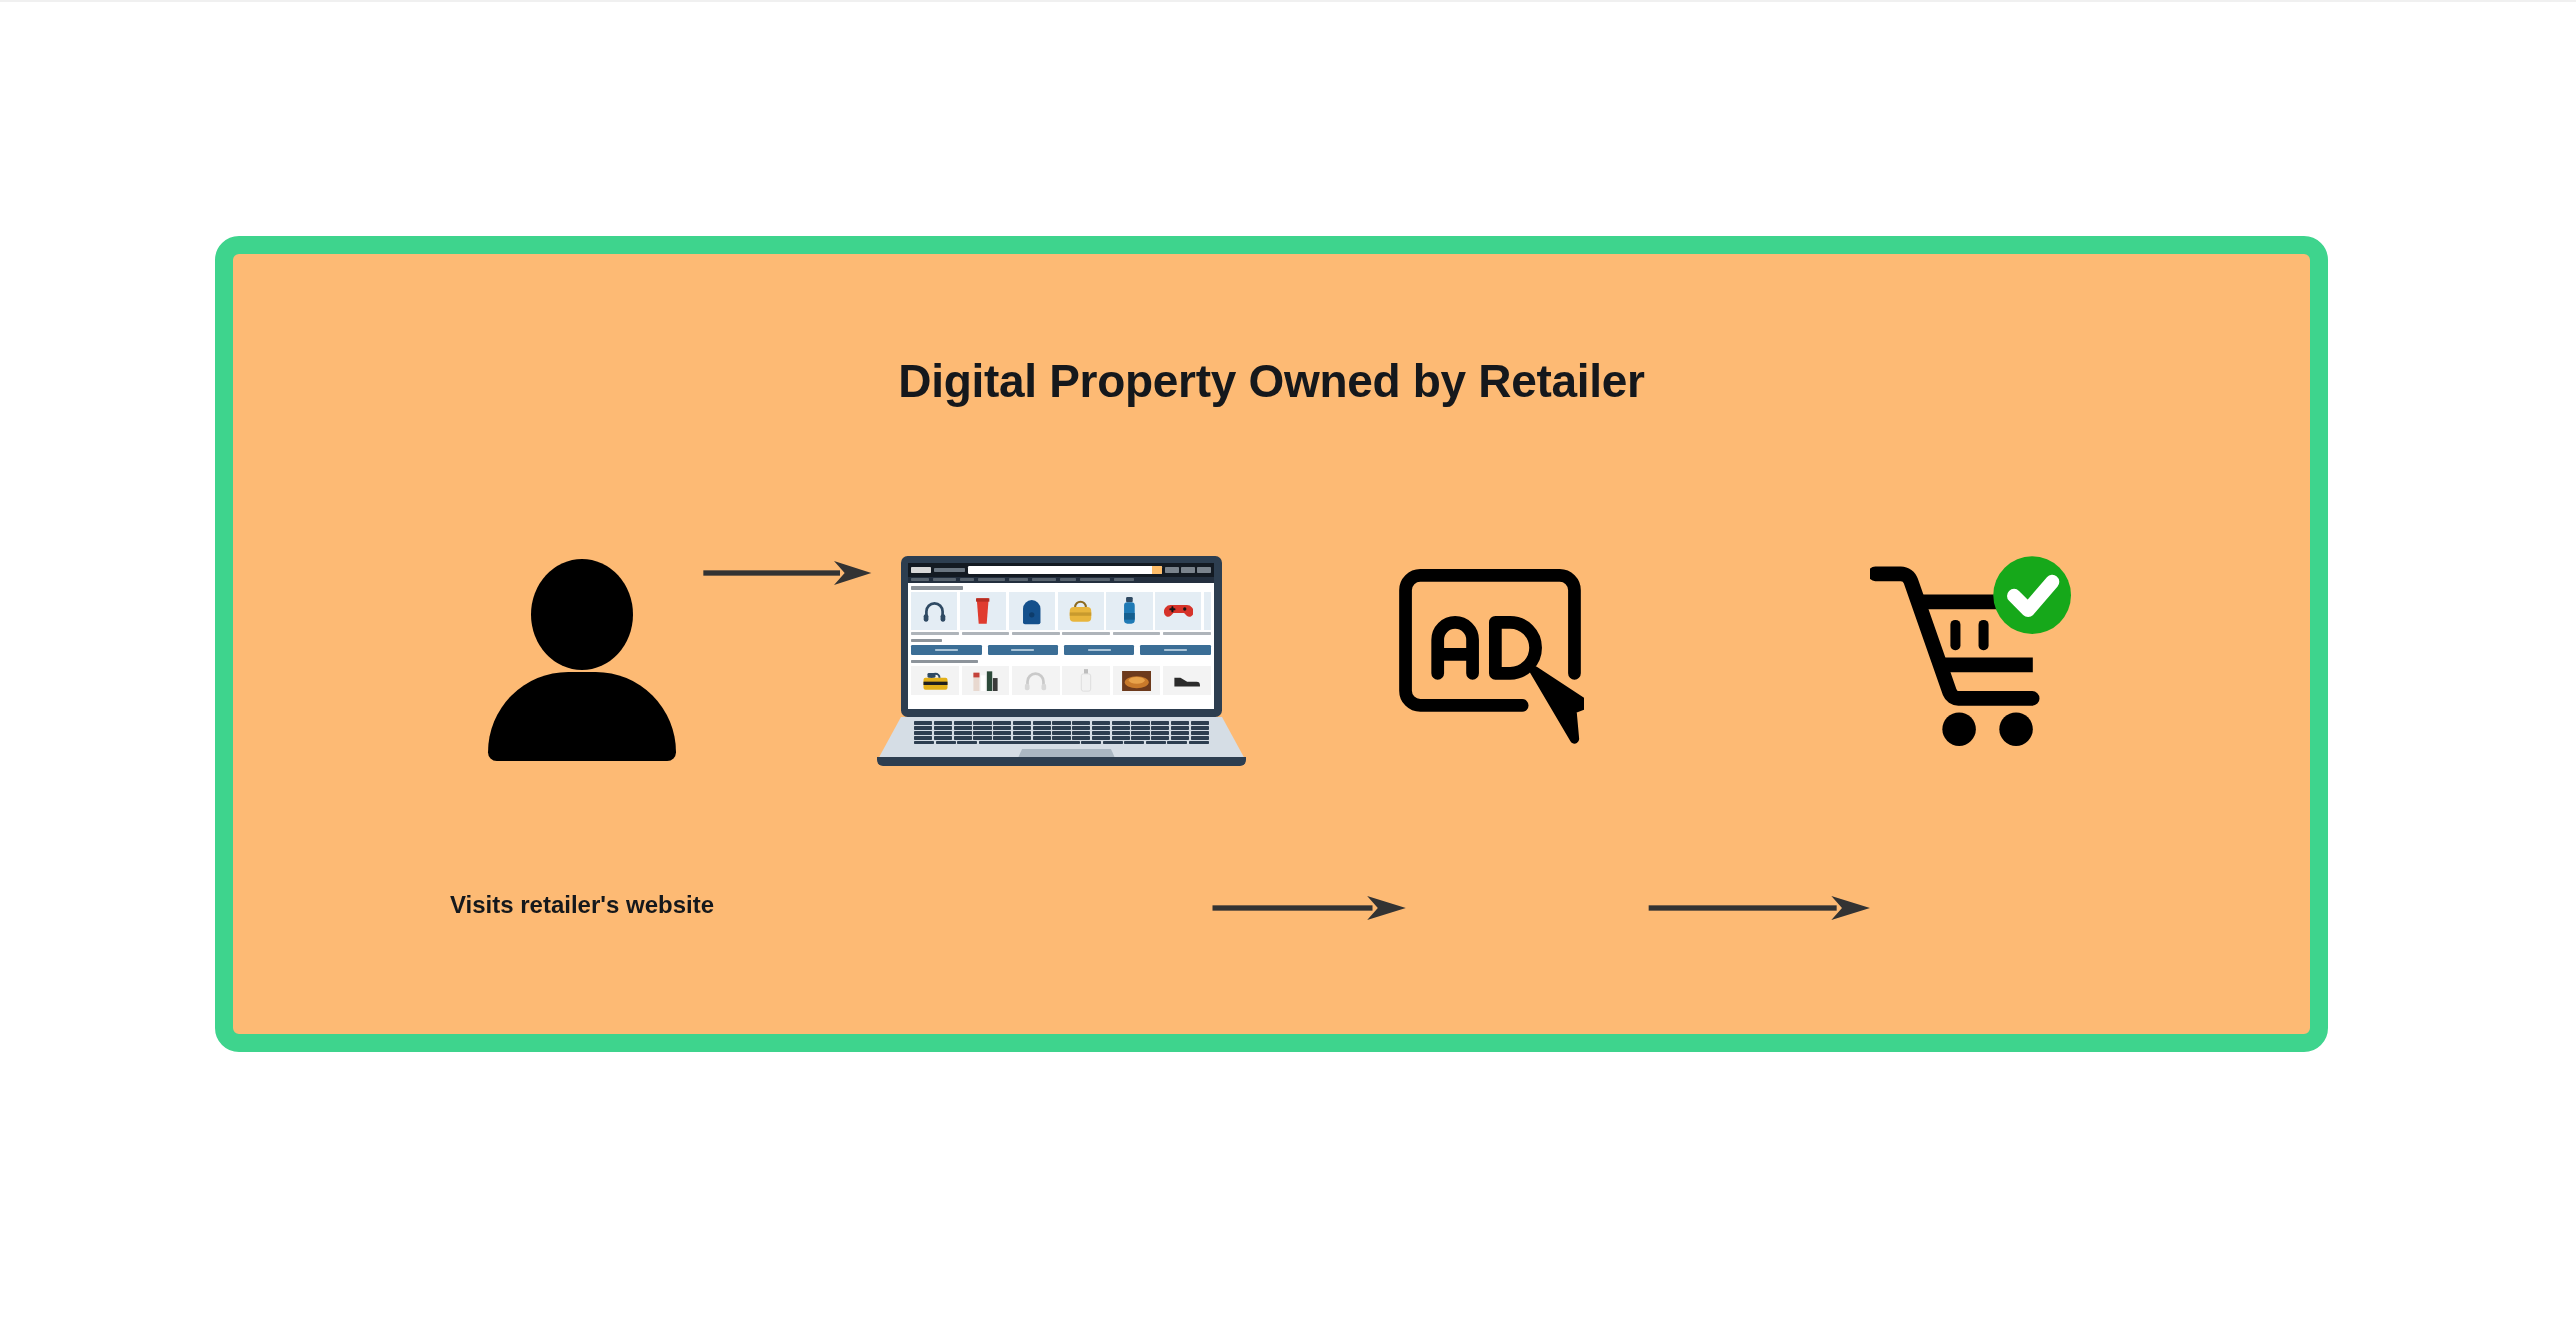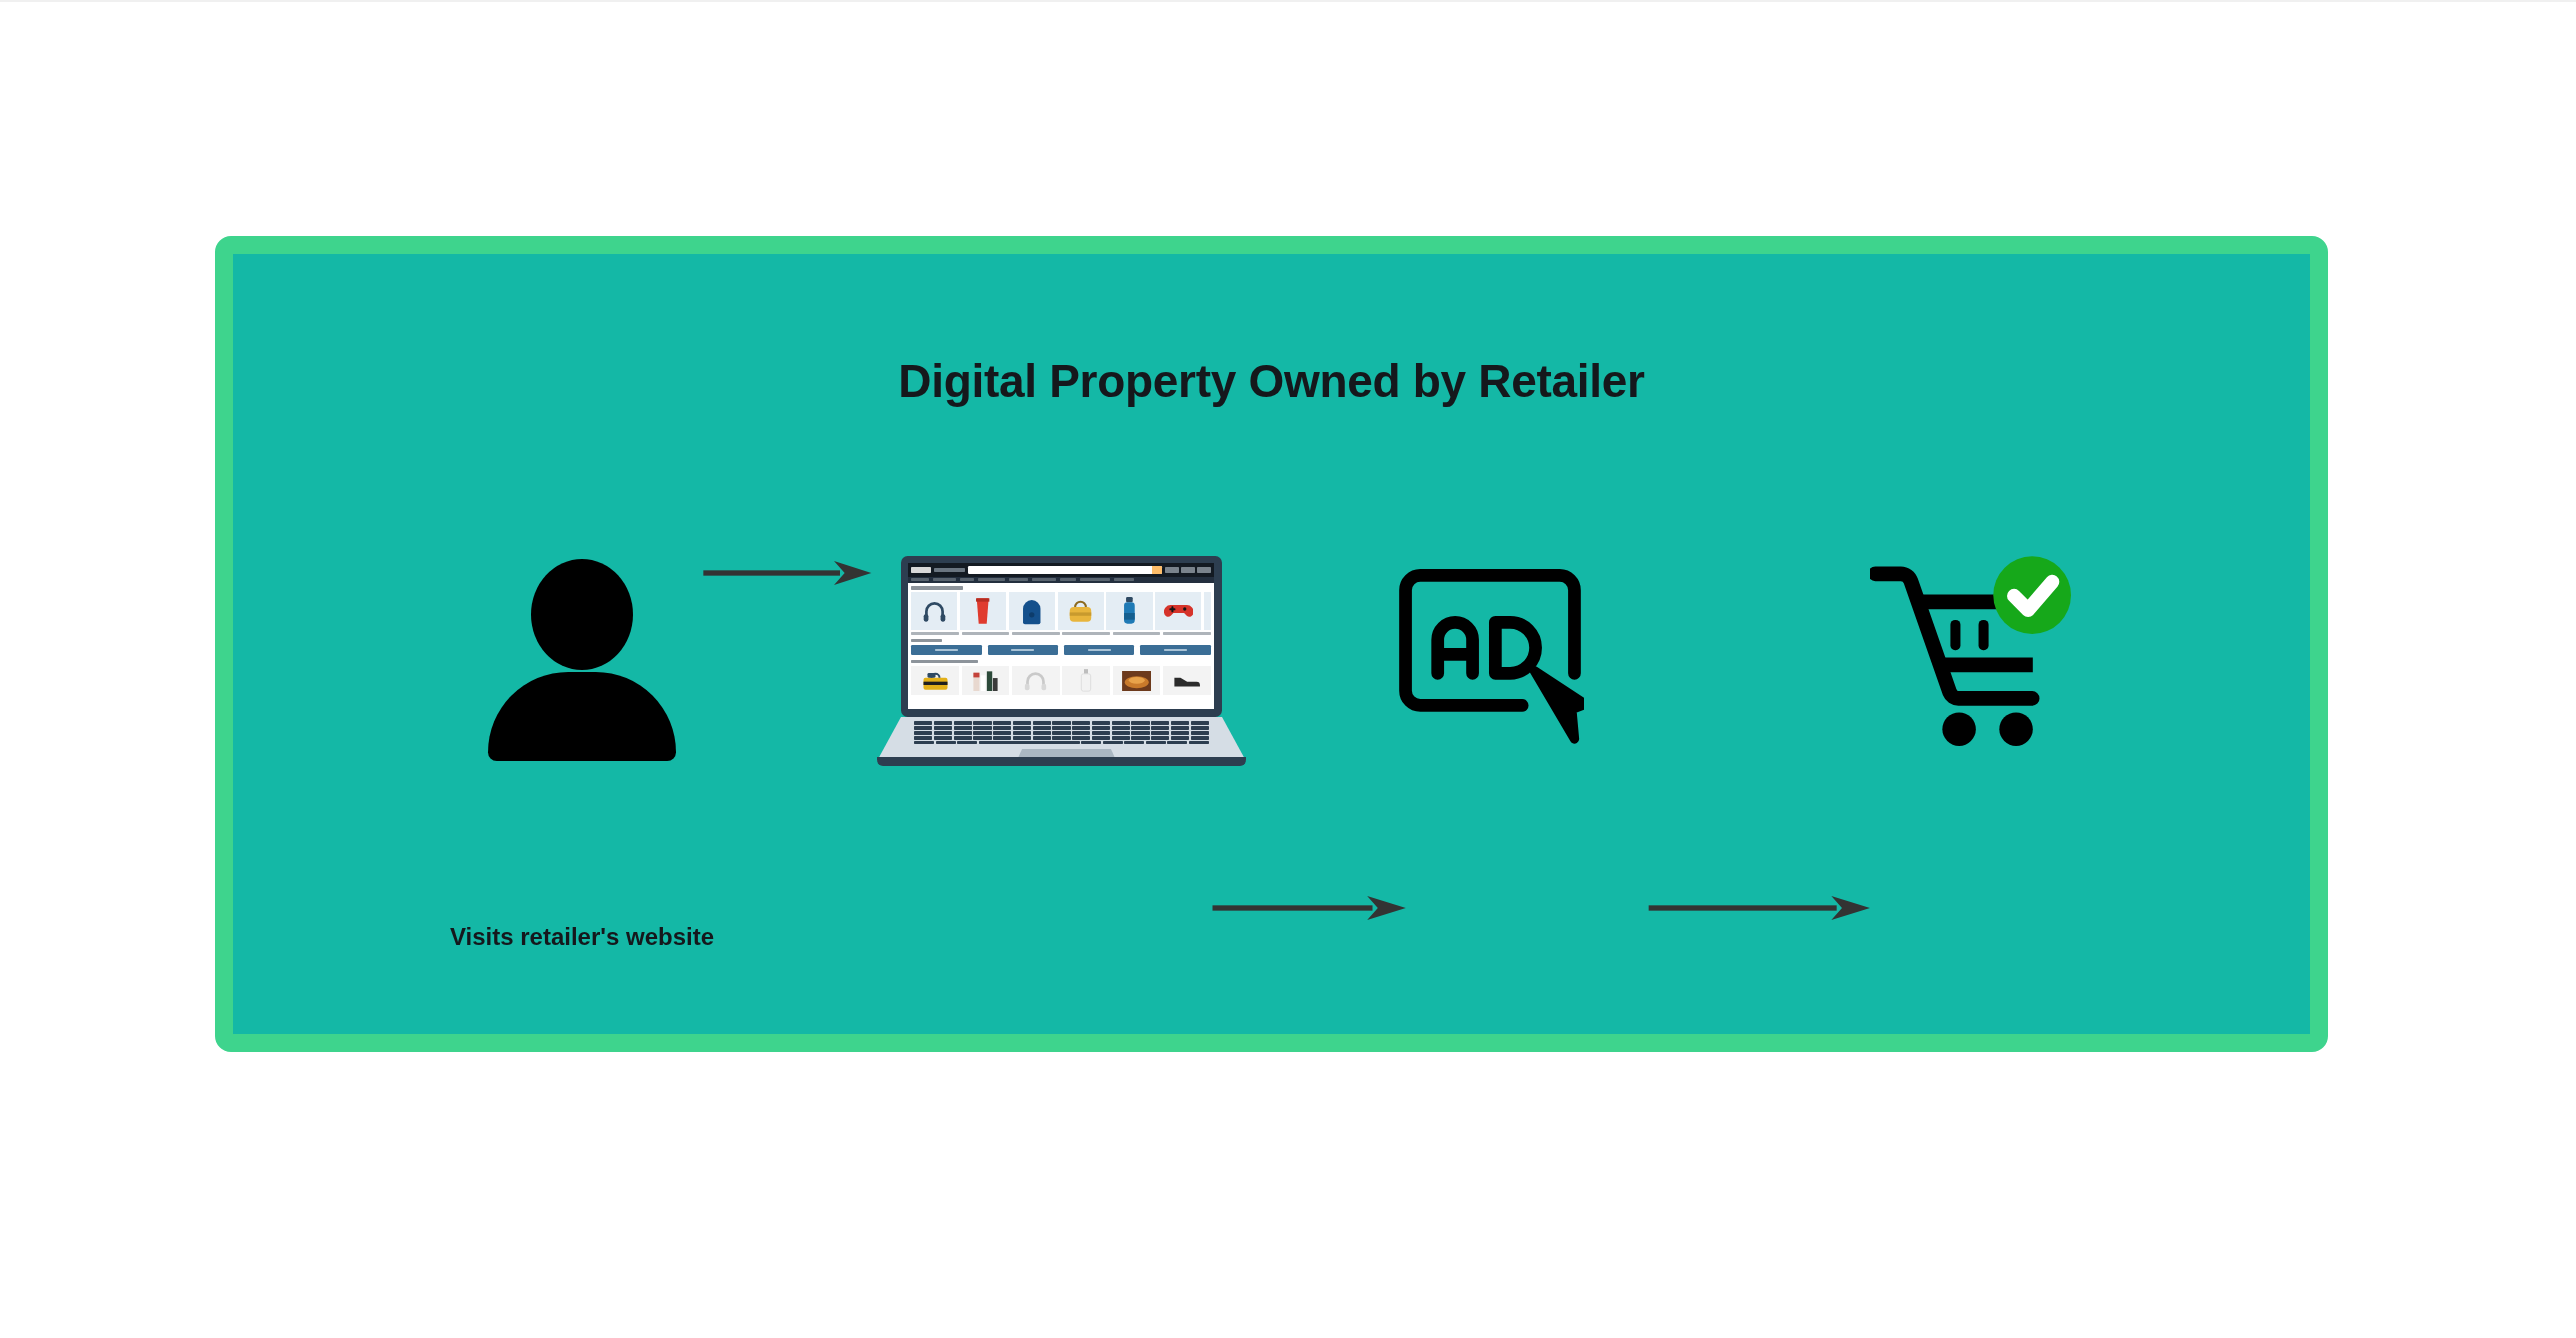--- a/index.html
+++ b/index.html
@@ -26,23 +26,23 @@
   }
 
   
   .card {
     position: absolute;
     left: 215px;
     top: 236px;
     width: 2113px;
     height: 816px;
     box-sizing: border-box;
-    background: #14b8a6;
+    background: #fdba74;
     border: 18px solid #3ed48d;
-    border-radius: 16px;
+    border-radius: 24px;
   }
 
   .card-title {
     position: absolute;
     left: 0;
     top: 104px;
     width: 100%;
     text-align: center;
     font-size: 46px;
     font-weight: bold;
@@ -272,21 +272,21 @@
   
   .caption {
     position: absolute;
     top: 637px;
     text-align: center;
     font-size: 24px;
     font-weight: bold;
     color: #15181c;
     white-space: nowrap;
   }
-  .cap-1 { left: 121px;  width: 456px; margin-top: 32px; }
+  .cap-1 { left: 121px;  width: 456px; }
   .cap-2 { left: 590px;  width: 550px; }
   .cap-3 { left: 1181px; width: 496px; }
 </style>
 </head>
 <body>
 
 <div class="top-hairline"></div>
 
 <div class="card">
 

